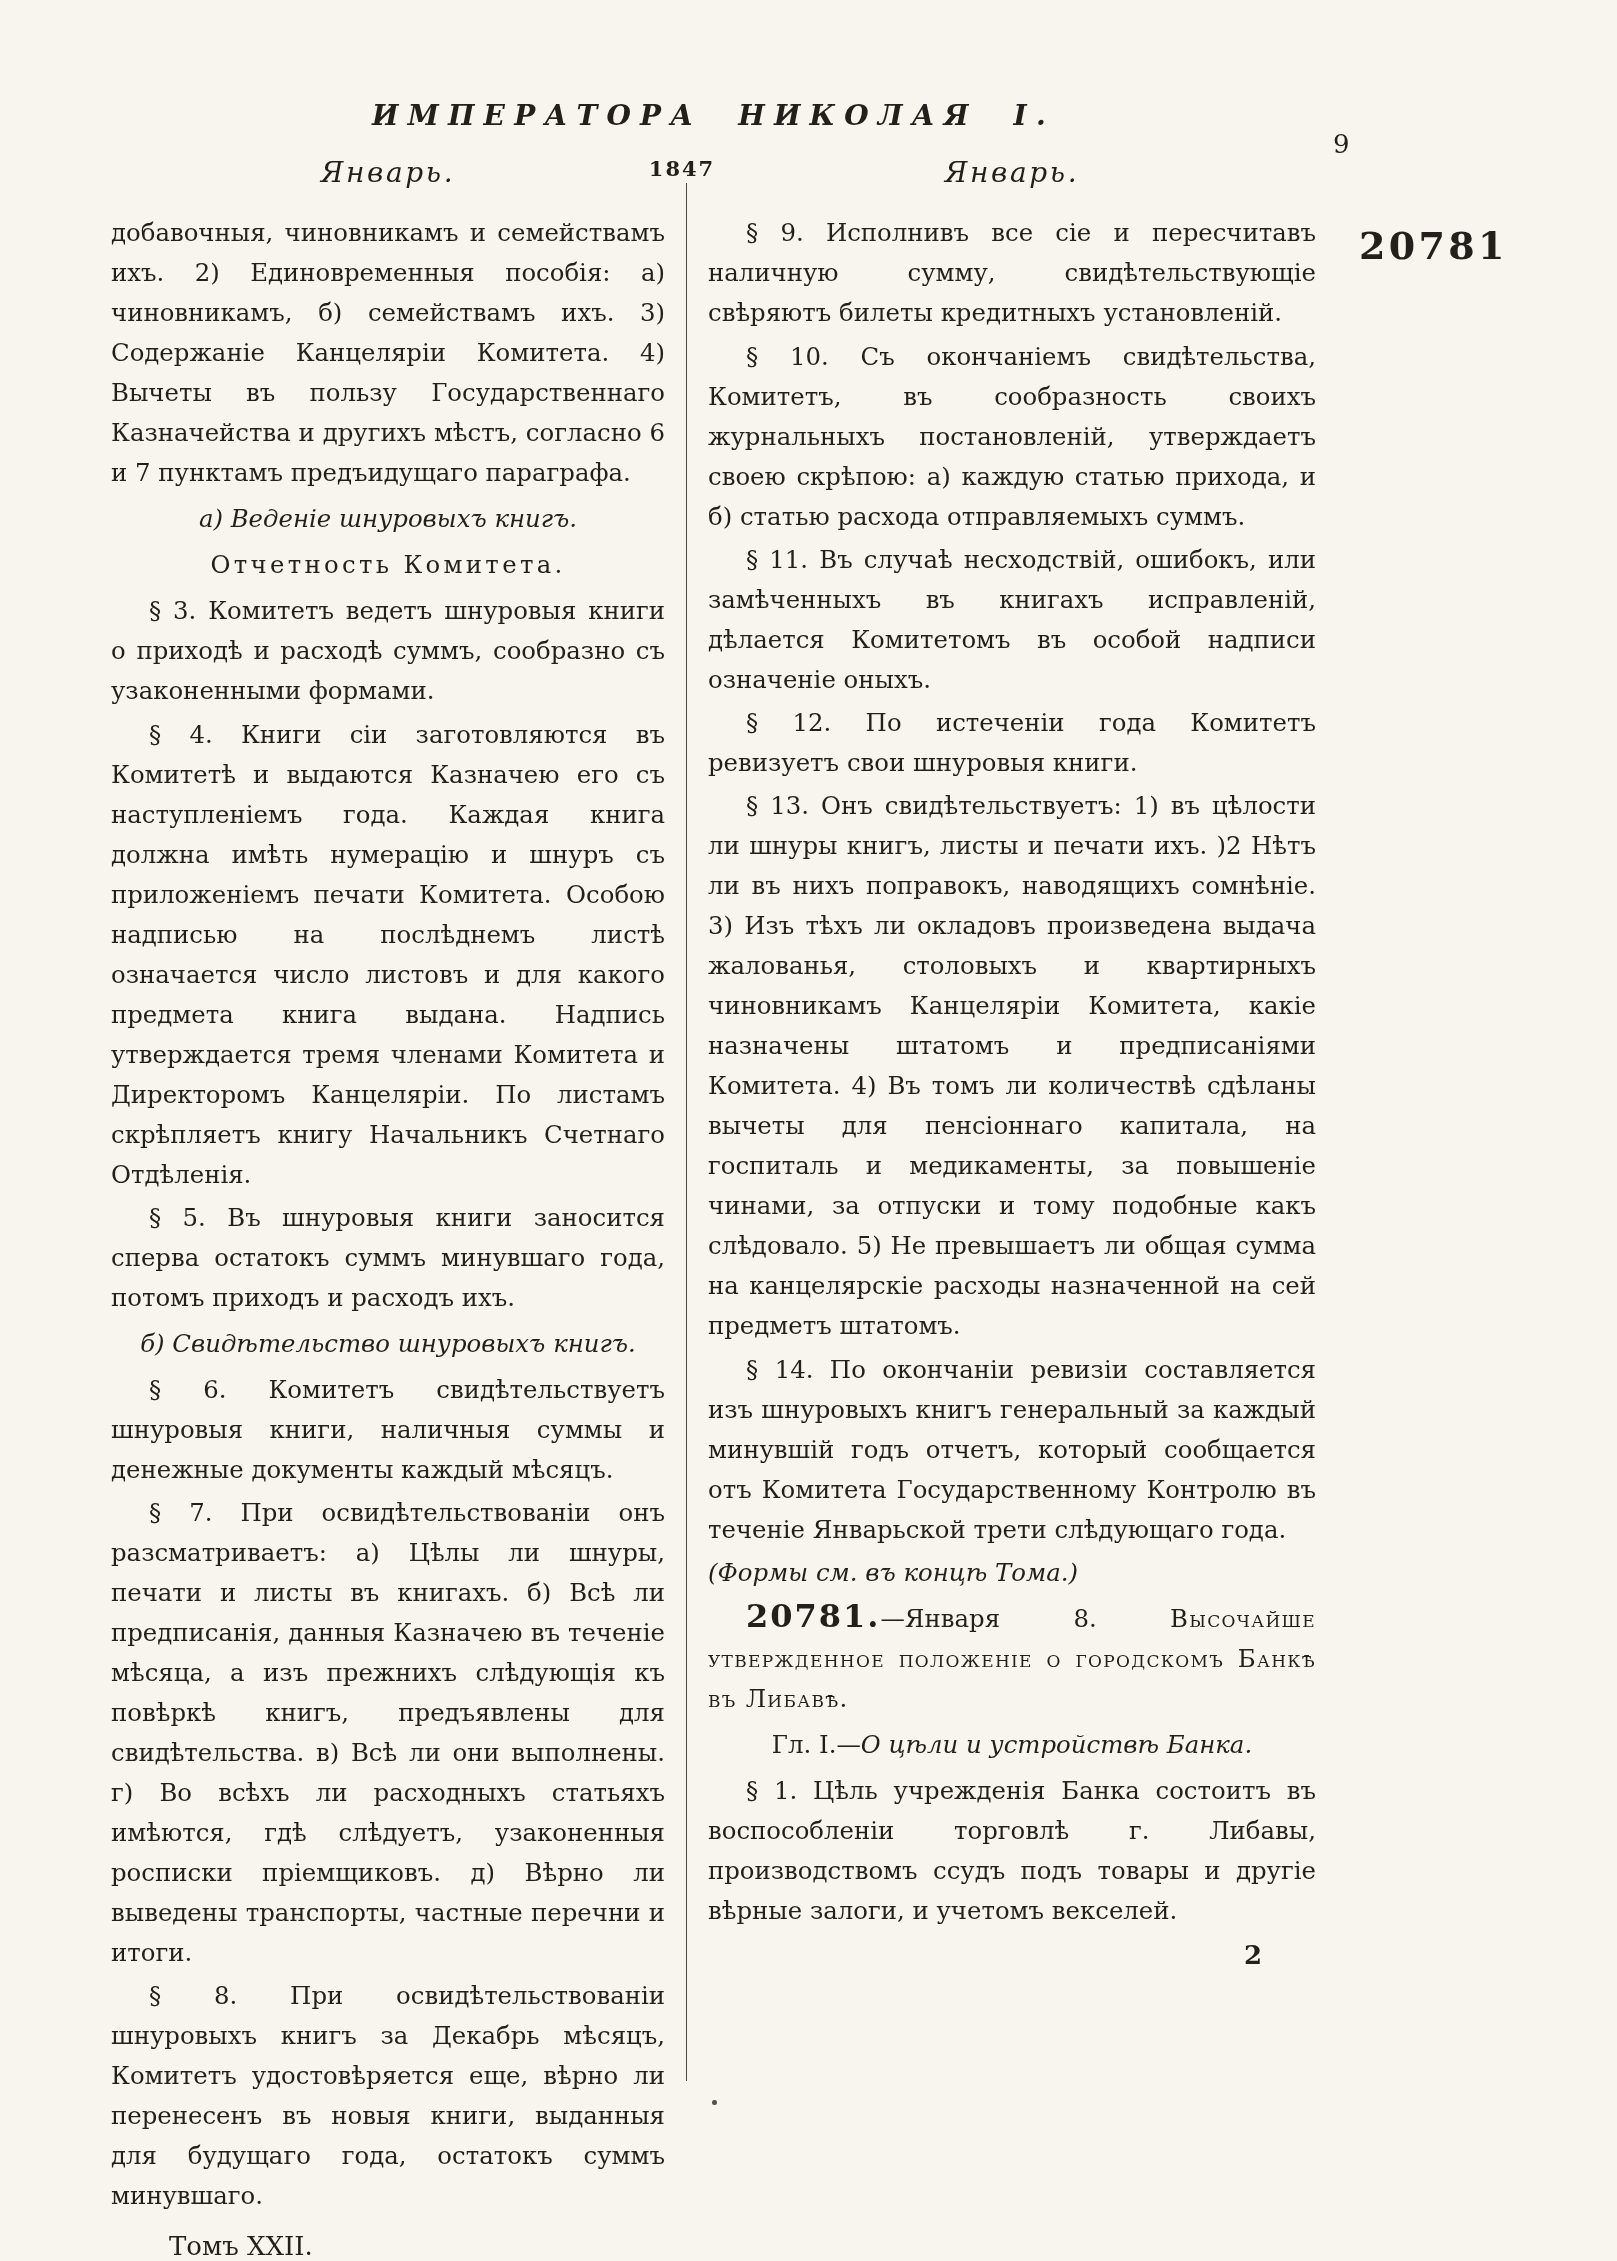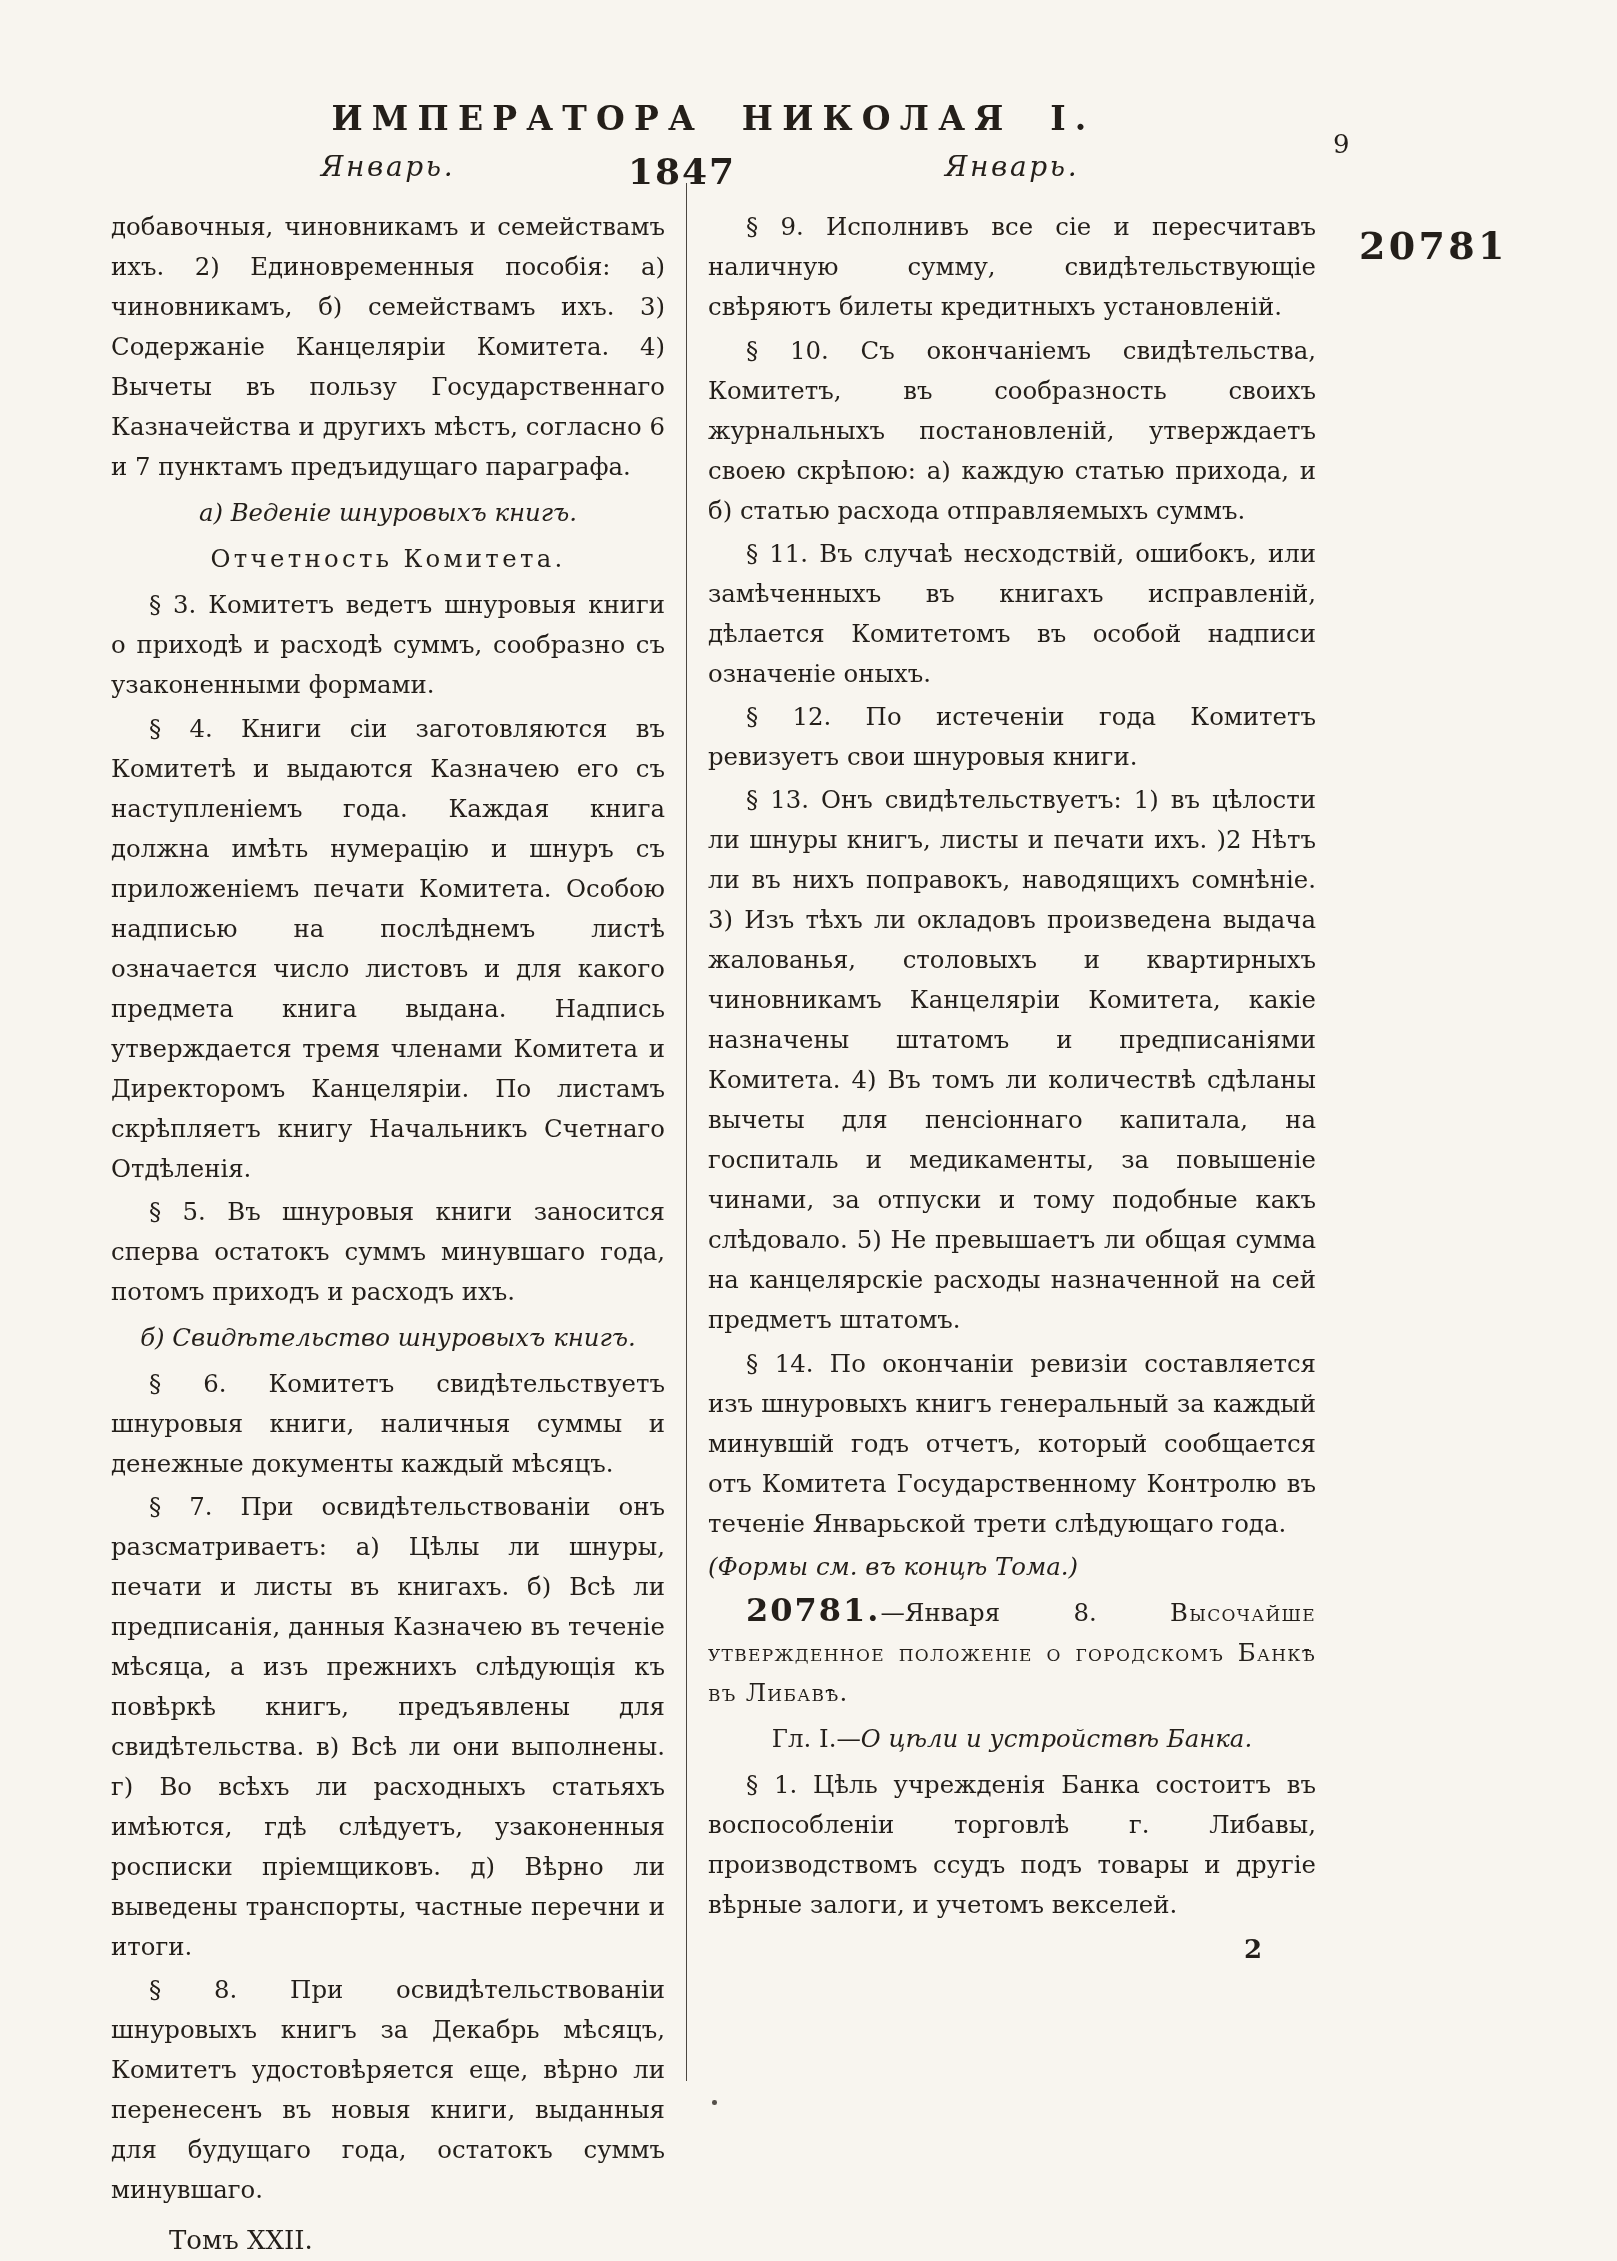--- a/index.html
+++ b/index.html
@@ -17,26 +17,27 @@
 
   
   .textblock {
     position: absolute;
     left: 111px;
     top: 99px;
     width: 1205px;
   }
   .running-title {
     text-align: center;
-    font-size: 33px;
+    font-size: 28px;
     font-weight: bold;
     letter-spacing: 9.2px;
     word-spacing: 17px;
-    margin-bottom: 12px;
+    margin-bottom: 24px;
     white-space: nowrap;
+    font-style: italic;
   }
   .page-number {
     position: absolute;
     left: 1333px;
     top: 129px;
     font-size: 26px;
   }
   .margin-number {
     position: absolute;
     left: 1359px;
@@ -56,21 +57,21 @@
   .month {
     font-style: italic;
     font-size: 28px;
     text-align: center;
     letter-spacing: 2.6px;
   }
   .year {
     position: absolute;
     left: 571px;
     transform: translateX(-50%);
-    font-size: 36px;
+    font-size: 21px;
     font-weight: bold;
     letter-spacing: 2px;
   }
 
   
   .columns {
     display: grid;
     grid-template-columns: 554px 43px 608px;
   }
   .col { font-size: 24.4px; line-height: 40px; text-align: justify; }

